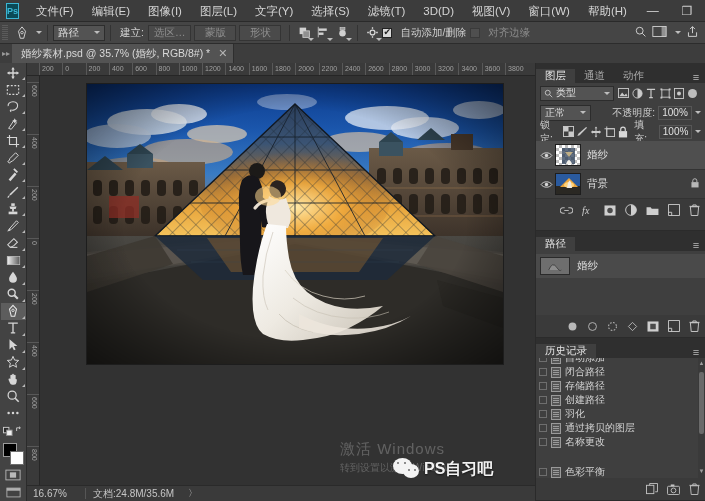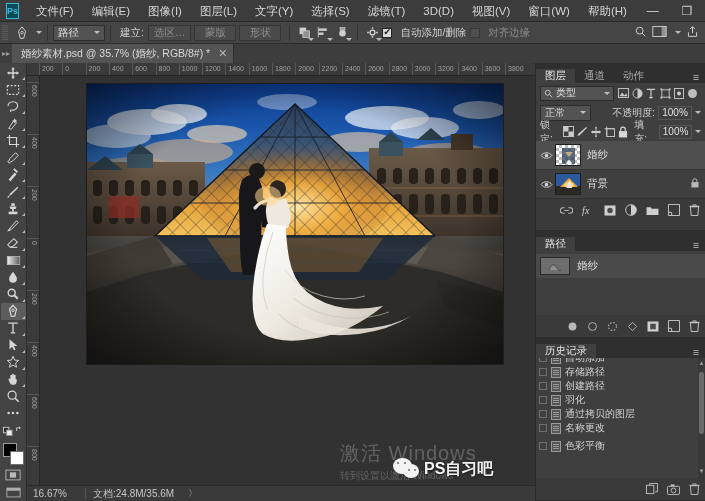--- a/index.html
+++ b/index.html
@@ -126,21 +126,21 @@
   .hist-chk { width:8px;height:8px;border:1px solid #6e6e6e;}
   .hist-ico { width:10px;height:11px;border:1px solid #9a9a9a;background:#555;position:relative;}
   .hist-ico::after{content:"";position:absolute;left:1px;top:2px;width:6px;height:1px;
                    box-shadow:0 2px 0 #9a9a9a,0 4px 0 #9a9a9a; background:#9a9a9a;}
   .scrollbar-v { position:absolute; right:0; top:0; bottom:0; width:7px; background:#3a3a3a;}
   .sb-thumb { position:absolute; right:1px; width:5px; background:#6a6a6a; border-radius:2px;}
   .sb-arrow { position:absolute; right:0; width:7px; height:8px; color:#9f9f9f; font-size:6px; text-align:center;}
 
   
   .wm-win { position:absolute; left:340px; top:440px; color:rgba(210,210,210,.30); pointer-events:none;}
-  .wm-win .l1 { font-size:20px; letter-spacing:1px;}
+  .wm-win .l1 { font-size:15px; letter-spacing:1px;}
   .wm-win .l2 { font-size:10px; margin-top:2px;}
   .wm-ps { position:absolute; left:393px; top:458px; display:flex; align-items:center; gap:5px;
            color:#f2f2f2; font-size:16px; font-weight:bold; text-shadow:0 1px 2px rgba(0,0,0,.6);}
   .wx { width:26px;height:22px;position:relative;}
   .wx .b1{position:absolute;left:0;top:0;width:19px;height:16px;border-radius:50%;background:#f3f3f3;}
   .wx .b2{position:absolute;left:10px;top:6px;width:16px;height:14px;border-radius:50%;background:#f3f3f3;}
   .wx .d{position:absolute;width:2.4px;height:2.4px;border-radius:50%;background:#6b6b6b;}
 </style>
 </head>
 <body>
@@ -925,20 +925,25 @@
         <div class="panel-body" style="flex:1; min-height:0; display:flex; flex-direction:column;">
           <div class="hist-list" id="histList">
             <div class="hist-row" style="margin-top: -7px;">
                 <span class="hist-chk"></span>
                 <span class="hist-ico"></span>
                 <span>自动添加</span>
               </div>
               <div class="hist-row" style="margin-top: 0px;">
                 <span class="hist-chk"></span>
                 <span class="hist-ico"></span>
+                <span>闭合路径</span>
+              </div>
+              <div class="hist-row" style="margin-top: 0px;">
+                <span class="hist-chk"></span>
+                <span class="hist-ico"></span>
                 <span>存储路径</span>
               </div>
               <div class="hist-row" style="margin-top: 0px;">
                 <span class="hist-chk"></span>
                 <span class="hist-ico"></span>
                 <span>创建路径</span>
               </div>
               <div class="hist-row" style="margin-top: 0px;">
                 <span class="hist-chk"></span>
                 <span class="hist-ico"></span>
@@ -947,21 +952,21 @@
               <div class="hist-row" style="margin-top: 0px;">
                 <span class="hist-chk"></span>
                 <span class="hist-ico"></span>
                 <span>通过拷贝的图层</span>
               </div>
               <div class="hist-row" style="margin-top: 0px; text-align: center;">
                 <span class="hist-chk"></span>
                 <span class="hist-ico"></span>
                 <span>名称更改</span>
               </div>
-              <div class="hist-row" style="margin-top: 4px;">
+              <div class="hist-row" style="margin-top: 16px;">
                 <span class="hist-chk"></span>
                 <span class="hist-ico"></span>
                 <span>色彩平衡</span>
               </div>
               <div class="scrollbar-v">
               <div class="sb-arrow" style="top:2px">▲</div>
               <div class="sb-thumb" style="top:14px; height:62px;"></div>
               <div class="sb-arrow" style="bottom:2px">▼</div>
             </div>
           </div>

